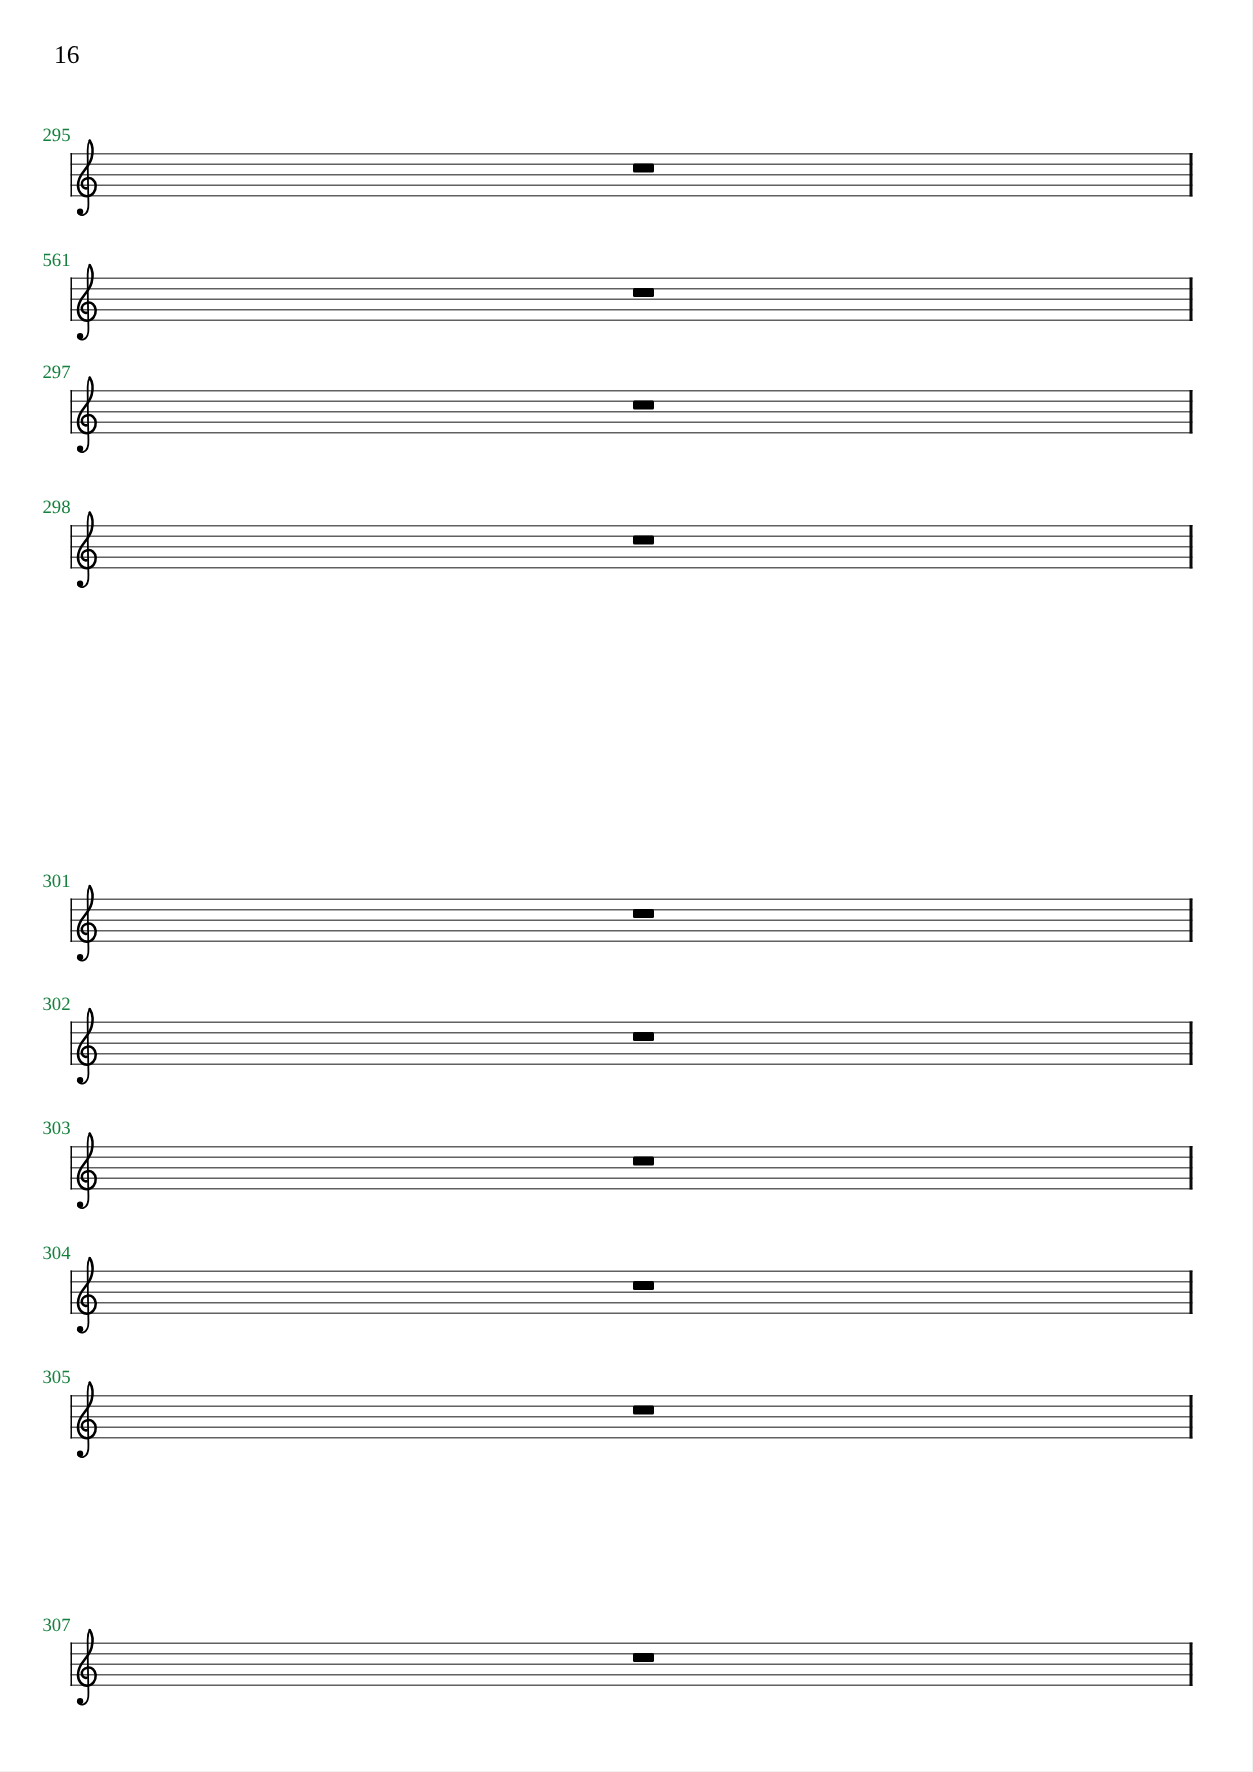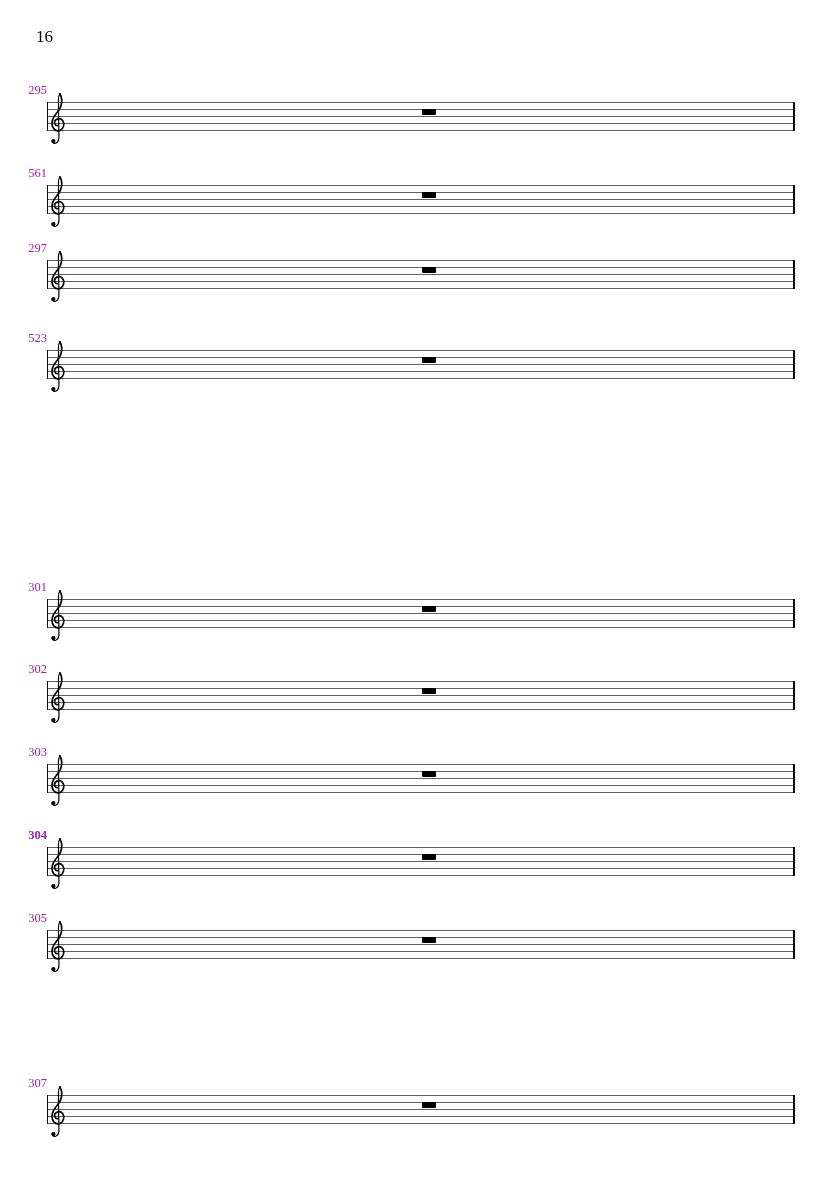--- a/index.html
+++ b/index.html
@@ -38,21 +38,21 @@
     height: 64px;
   }
   .measure-number {
     position: absolute;
     left: 0;
     top: 2px;
     width: 47px;
     text-align: right;
     font-size: 12.5px;
     line-height: 13px;
-    color: #a21caf;
+    color: #15803d;
   }
   .staff-line {
     position: absolute;
     left: 47px;
     width: 748px;
     height: 1px;
     background: var(--staff-line-color, #606060);
   }
   .staff-line.l0 { top: 20px; }
   .staff-line.l1 { top: 27px; }
@@ -132,21 +132,21 @@
     <div class="barline barline-left"></div>
     <div class="barline barline-right"></div>
     <svg class="clef" viewBox="0 0 40 108" preserveAspectRatio="xMidYMid meet" aria-hidden="true">
       <path d="M 19.5 67 C 16.5 67.8 13.8 65.4 13.2 62.4 C 12.4 58.2 15.8 54.6 20.4 53.6 C 26.2 52.4 31.2 56.8 31.6 63.2 C 32 70.6 27.4 77.2 20.6 77.6 C 13.6 78 8.2 71.8 8 63.6 C 7.8 56.4 11 50 16.2 43.6 C 20.4 38.4 24.4 33.2 26.2 26.4 C 28 19.4 27.6 9.6 23.6 3.4" fill="none" stroke="#000" stroke-width="3.4" stroke-linecap="round"></path>
       <path d="M 23.6 3.4 C 21.8 6.4 20.8 10.8 20.9 16 C 20.9 36 21.4 64 21.9 87 C 22.3 95.4 20.2 100.8 15.4 102.4 C 11 103.9 7.6 100.8 8.4 97.2" fill="none" stroke="#000" stroke-width="2.4" stroke-linecap="round"></path>
       <circle cx="10.8" cy="98.2" r="4.2" fill="#000"></circle>
     </svg>
     <div class="whole-rest"></div>
   </section>
       <section class="system" style="top: 330px;">
-    <div class="measure-number">523</div>
+    <div class="measure-number">298</div>
     <div class="staff-line l0"></div>
     <div class="staff-line l1"></div>
     <div class="staff-line l2"></div>
     <div class="staff-line l3"></div>
     <div class="staff-line l4"></div>
     <div class="barline barline-left"></div>
     <div class="barline barline-right"></div>
     <svg class="clef" viewBox="0 0 40 108" preserveAspectRatio="xMidYMid meet" aria-hidden="true">
       <path d="M 19.5 67 C 16.5 67.8 13.8 65.4 13.2 62.4 C 12.4 58.2 15.8 54.6 20.4 53.6 C 26.2 52.4 31.2 56.8 31.6 63.2 C 32 70.6 27.4 77.2 20.6 77.6 C 13.6 78 8.2 71.8 8 63.6 C 7.8 56.4 11 50 16.2 43.6 C 20.4 38.4 24.4 33.2 26.2 26.4 C 28 19.4 27.6 9.6 23.6 3.4" fill="none" stroke="#000" stroke-width="3.4" stroke-linecap="round"></path>
       <path d="M 23.6 3.4 C 21.8 6.4 20.8 10.8 20.9 16 C 20.9 36 21.4 64 21.9 87 C 22.3 95.4 20.2 100.8 15.4 102.4 C 11 103.9 7.6 100.8 8.4 97.2" fill="none" stroke="#000" stroke-width="2.4" stroke-linecap="round"></path>
@@ -195,21 +195,21 @@
     <div class="staff-line l4"></div>
     <div class="barline barline-left"></div>
     <div class="barline barline-right"></div>
     <svg class="clef" viewBox="0 0 40 108" preserveAspectRatio="xMidYMid meet" aria-hidden="true">
       <path d="M 19.5 67 C 16.5 67.8 13.8 65.4 13.2 62.4 C 12.4 58.2 15.8 54.6 20.4 53.6 C 26.2 52.4 31.2 56.8 31.6 63.2 C 32 70.6 27.4 77.2 20.6 77.6 C 13.6 78 8.2 71.8 8 63.6 C 7.8 56.4 11 50 16.2 43.6 C 20.4 38.4 24.4 33.2 26.2 26.4 C 28 19.4 27.6 9.6 23.6 3.4" fill="none" stroke="#000" stroke-width="3.4" stroke-linecap="round"></path>
       <path d="M 23.6 3.4 C 21.8 6.4 20.8 10.8 20.9 16 C 20.9 36 21.4 64 21.9 87 C 22.3 95.4 20.2 100.8 15.4 102.4 C 11 103.9 7.6 100.8 8.4 97.2" fill="none" stroke="#000" stroke-width="2.4" stroke-linecap="round"></path>
       <circle cx="10.8" cy="98.2" r="4.2" fill="#000"></circle>
     </svg>
     <div class="whole-rest"></div>
   </section>
-      <section class="system" style="top: 827px; font-weight: bold;">
+      <section class="system" style="top: 827px;">
     <div class="measure-number">304</div>
     <div class="staff-line l0"></div>
     <div class="staff-line l1"></div>
     <div class="staff-line l2"></div>
     <div class="staff-line l3"></div>
     <div class="staff-line l4"></div>
     <div class="barline barline-left"></div>
     <div class="barline barline-right"></div>
     <svg class="clef" viewBox="0 0 40 108" preserveAspectRatio="xMidYMid meet" aria-hidden="true">
       <path d="M 19.5 67 C 16.5 67.8 13.8 65.4 13.2 62.4 C 12.4 58.2 15.8 54.6 20.4 53.6 C 26.2 52.4 31.2 56.8 31.6 63.2 C 32 70.6 27.4 77.2 20.6 77.6 C 13.6 78 8.2 71.8 8 63.6 C 7.8 56.4 11 50 16.2 43.6 C 20.4 38.4 24.4 33.2 26.2 26.4 C 28 19.4 27.6 9.6 23.6 3.4" fill="none" stroke="#000" stroke-width="3.4" stroke-linecap="round"></path>

